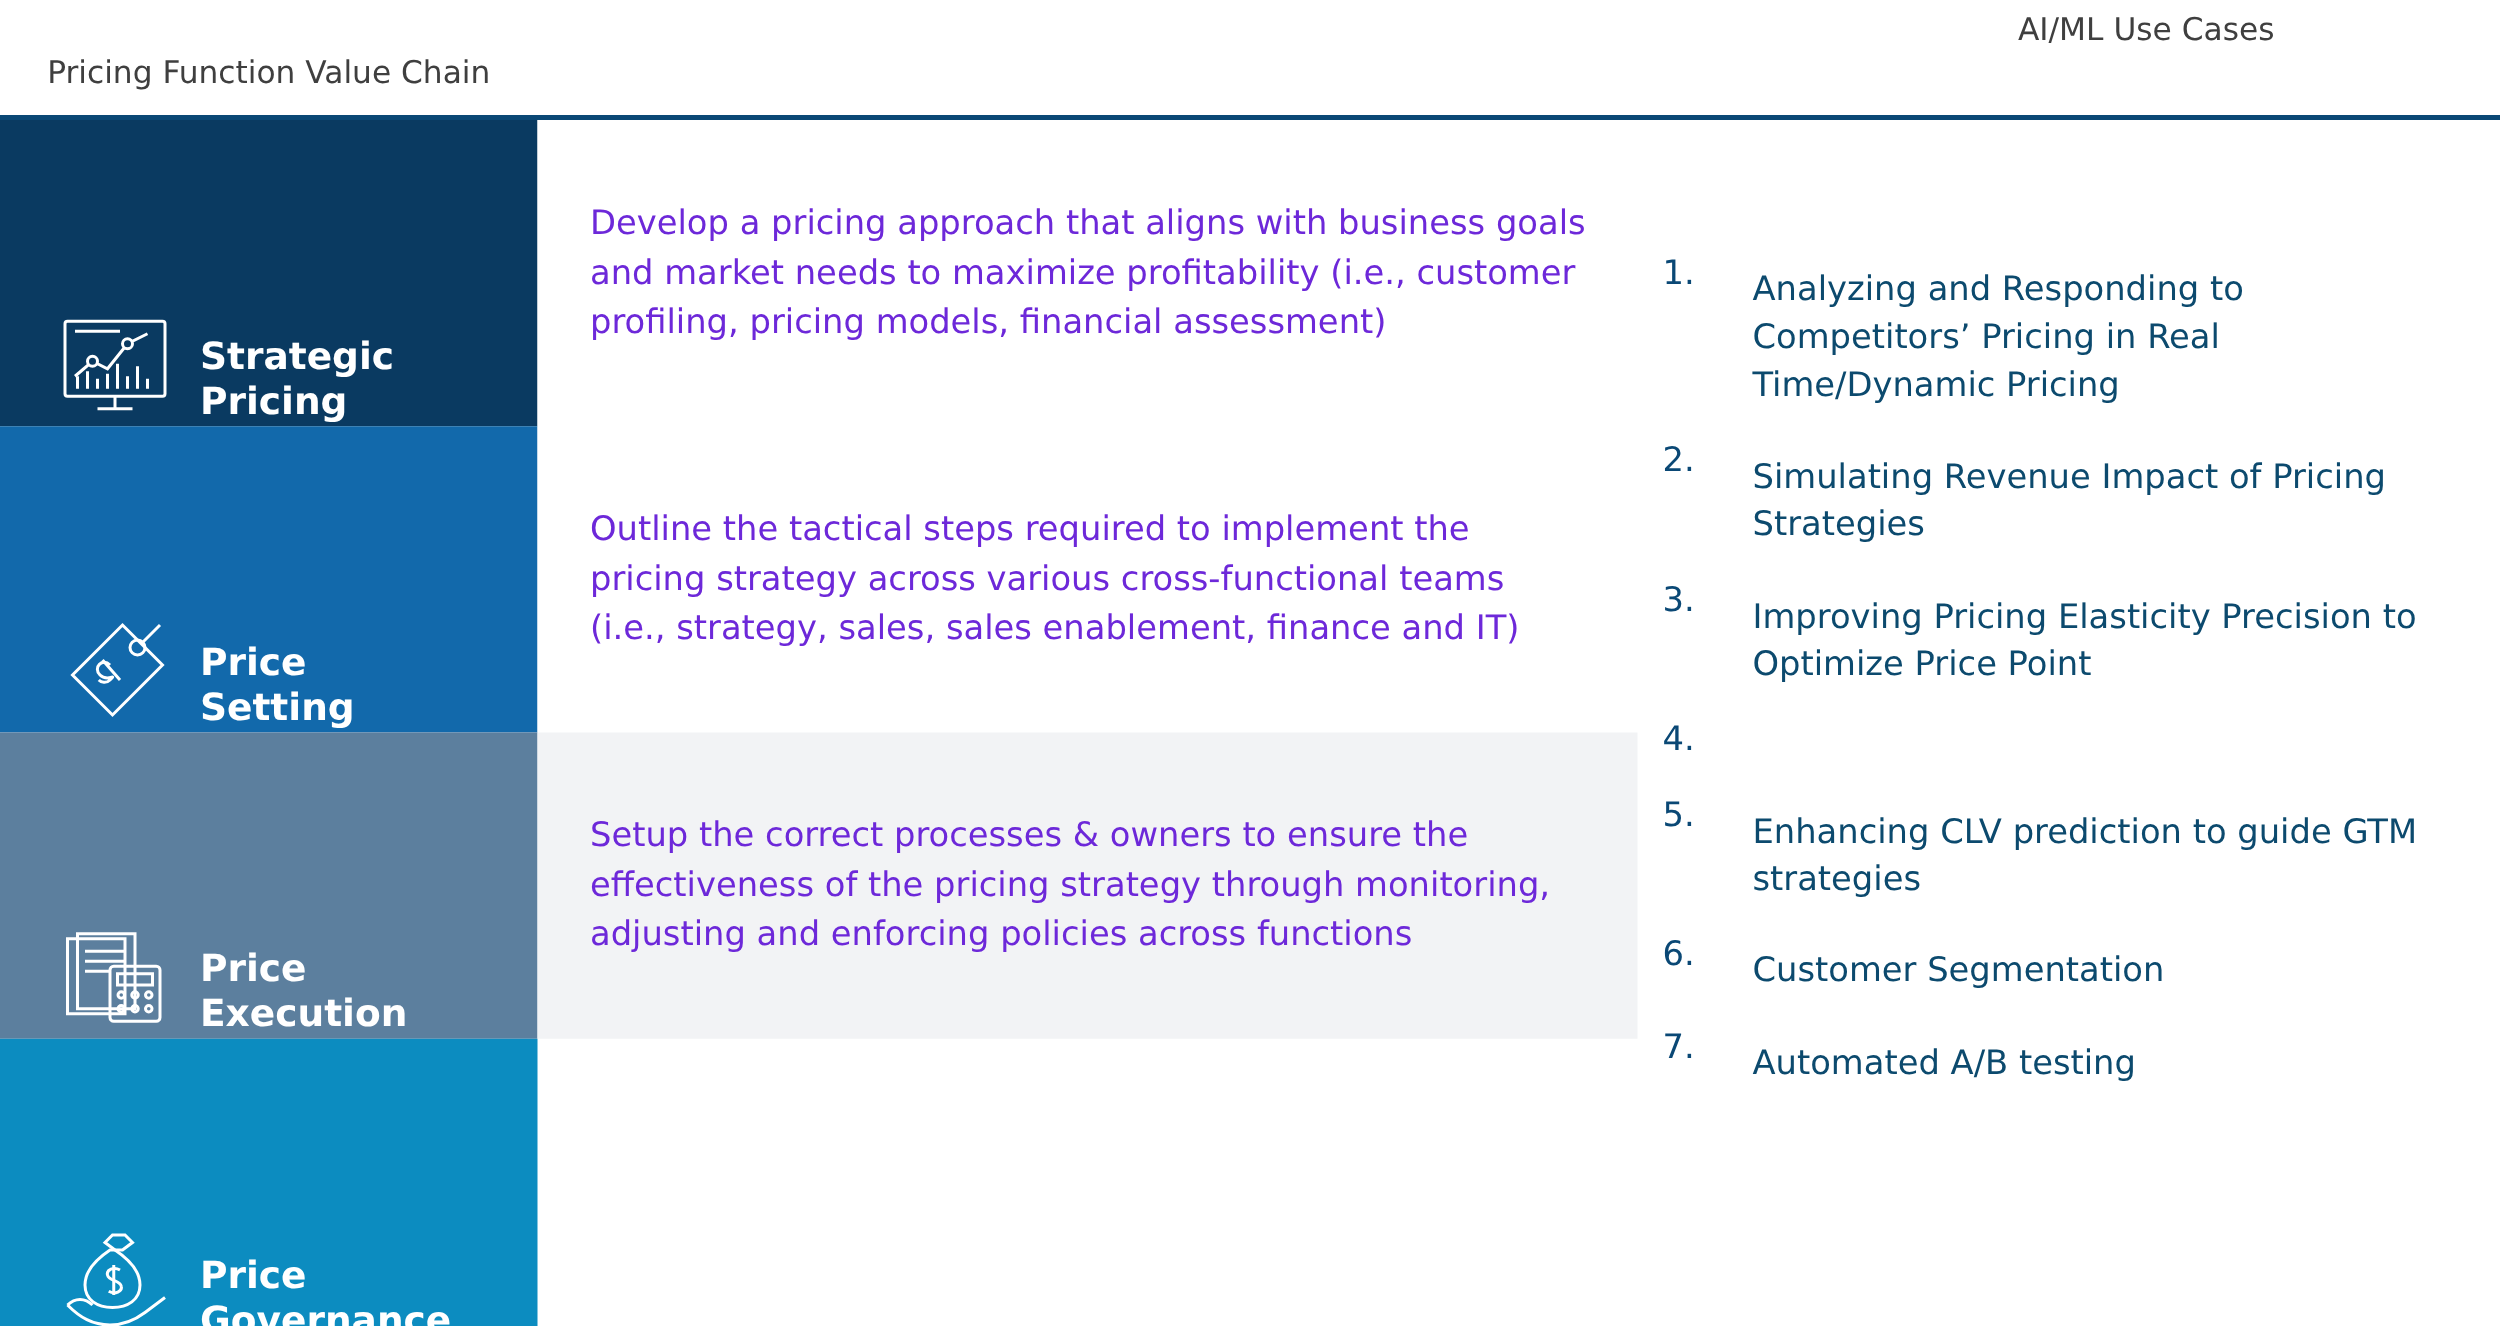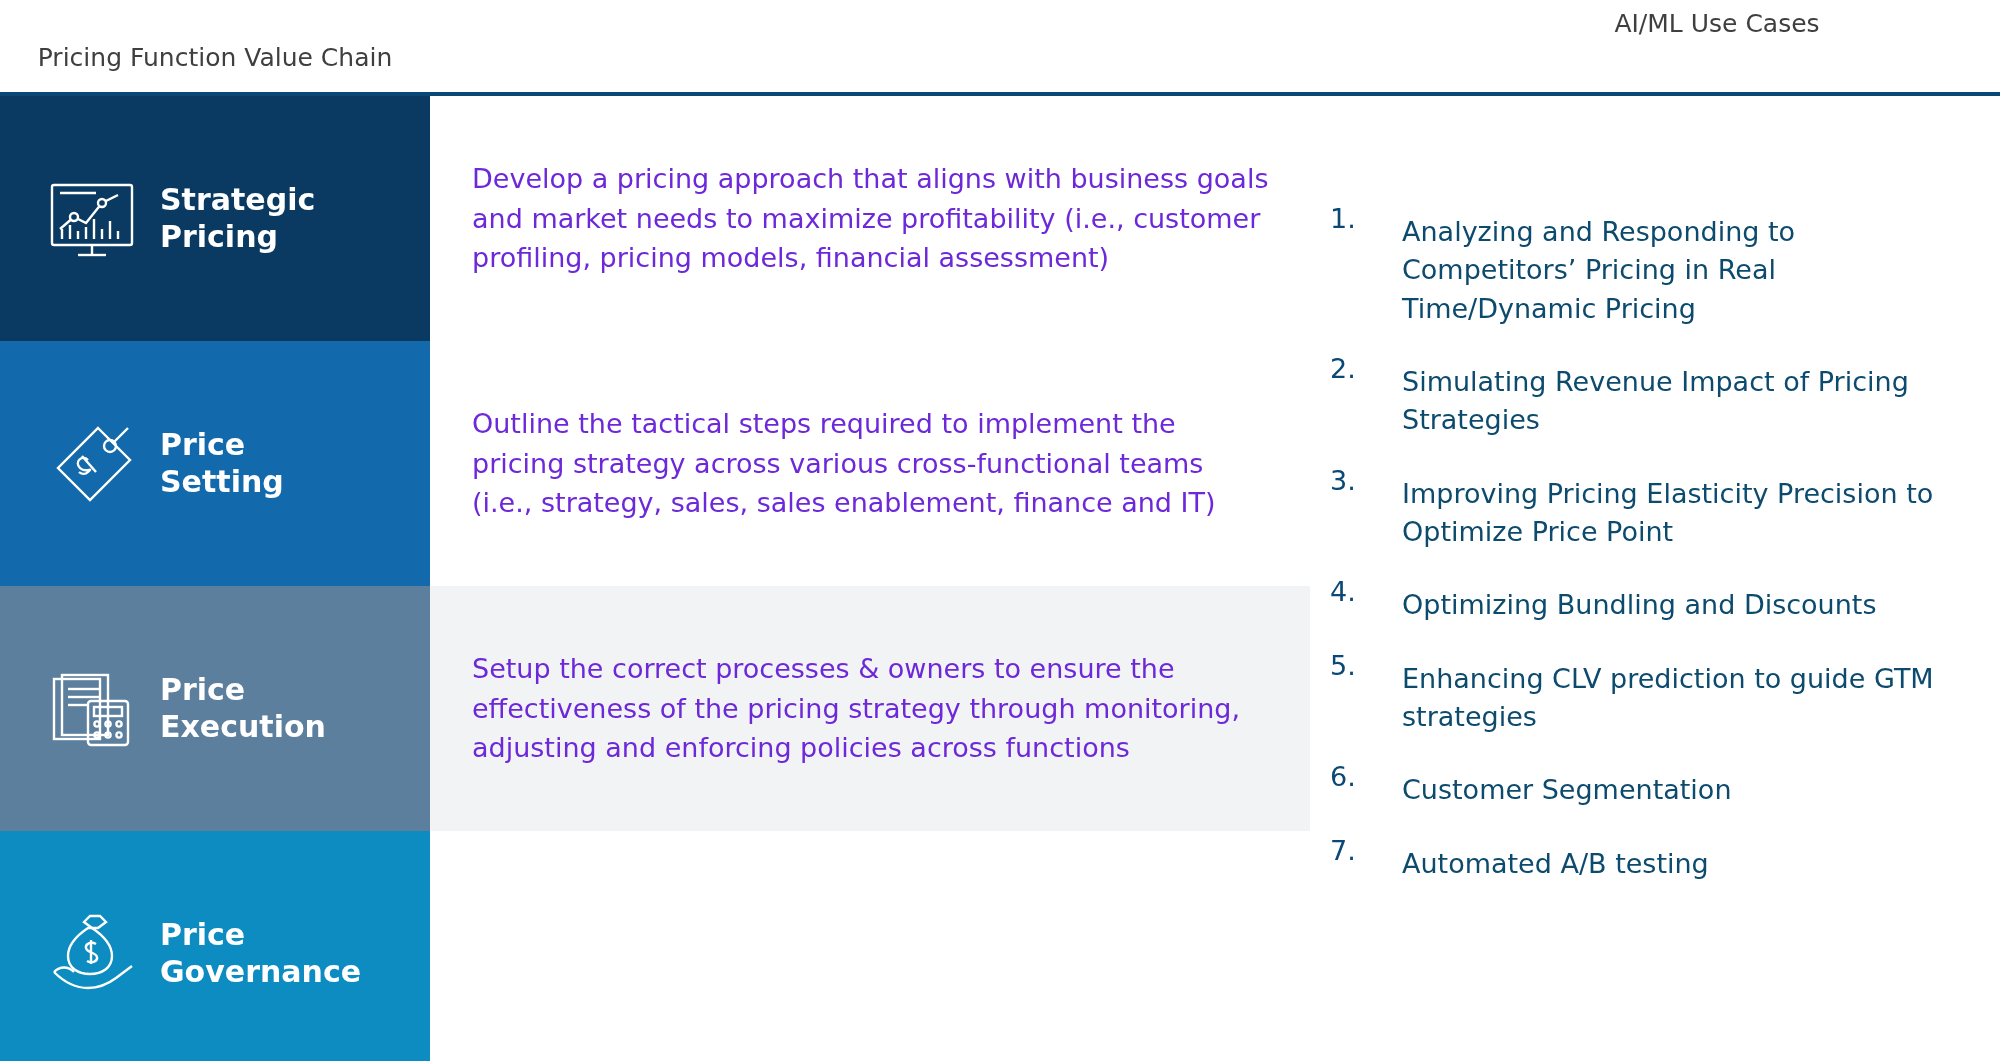--- a/index.html
+++ b/index.html
@@ -53,21 +53,21 @@
   .chain {
     position: absolute;
     top: 96px;
     left: 0;
     width: 430px;
   }
   .chain-row {
     position: relative;
     height: 245px;
     display: flex;
-    align-items: center;
+    align-items: flex-end;
     box-sizing: border-box;
     padding-left: 42px;
   }
   .chain-icon {
     width: 100px;
     height: 100px;
     flex: 0 0 100px;
     display: flex;
     align-items: center;
     justify-content: center;
@@ -240,21 +240,20 @@
     <div class="uc-item">
       <span class="uc-num">2.</span>
       <span class="uc-text">Simulating Revenue Impact of Pricing Strategies</span>
     </div>
     <div class="uc-item">
       <span class="uc-num">3.</span>
       <span class="uc-text">Improving Pricing Elasticity Precision to Optimize Price Point</span>
     </div>
     <div class="uc-item">
       <span class="uc-num">4.</span>
-      <span class="uc-text">Optimizing Bundling and Discounts</span>
     </div>
     <div class="uc-item">
       <span class="uc-num">5.</span>
       <span class="uc-text">Enhancing CLV prediction to guide GTM strategies</span>
     </div>
     <div class="uc-item">
       <span class="uc-num">6.</span>
       <span class="uc-text">Customer Segmentation</span>
     </div>
     <div class="uc-item">

